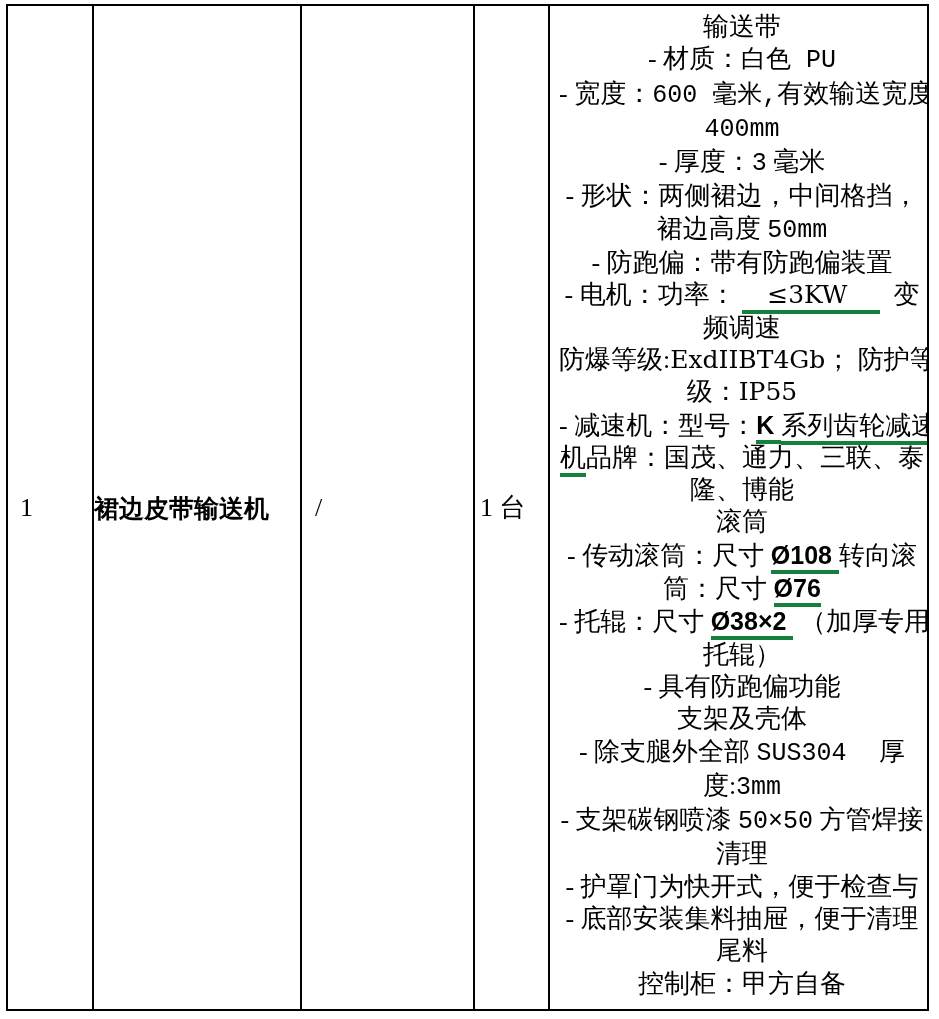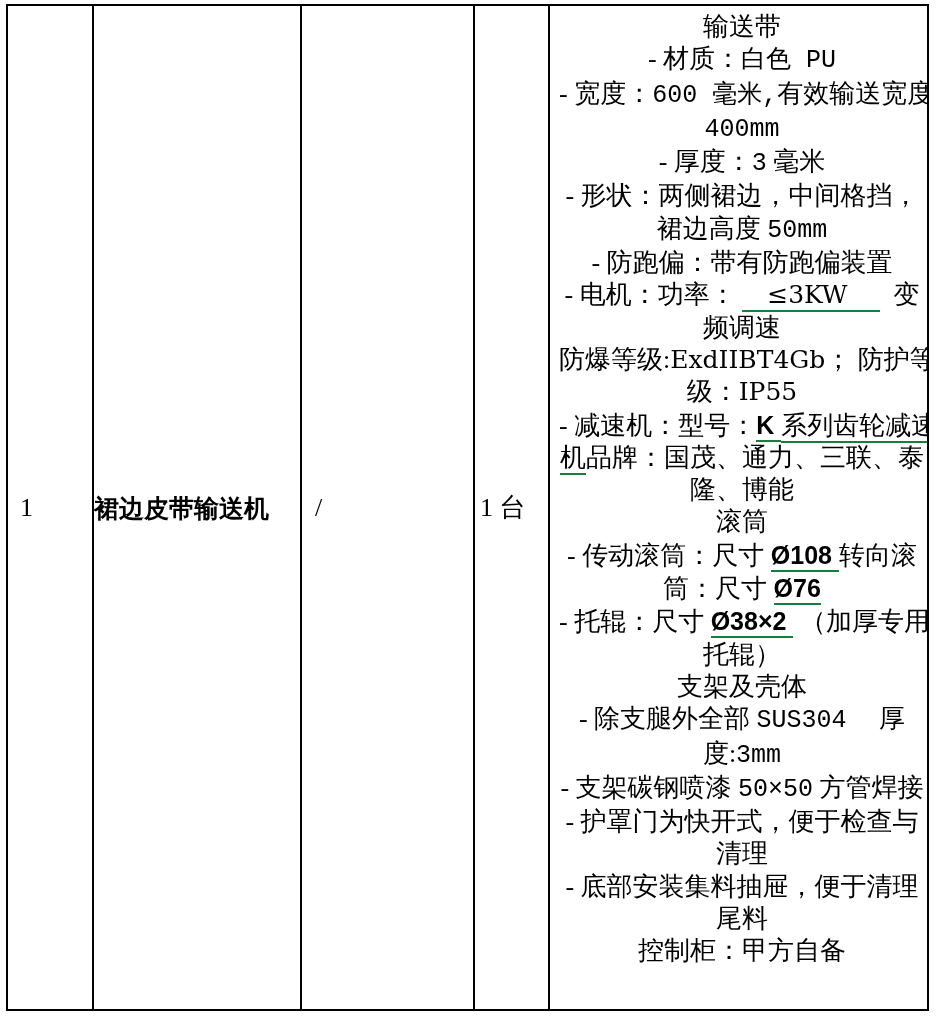--- a/index.html
+++ b/index.html
@@ -32,21 +32,21 @@
   }
   .qty{white-space:pre;}
   .spec{
     font-size:26px;line-height:32.3px;
   }
   .spec-line{white-space:nowrap;text-align:center;}
   .spec-line span{white-space:pre;}
   .fs{font-family:Liberation Mono, monospace;font-size:25px;}
   .fsb{font-family:"Liberation Sans","DejaVu Sans",sans-serif;font-weight:700;font-size:25px;}
   .fm{font-family:"DejaVu Serif",serif;font-size:25px;}
-  .ul{border-bottom:2px solid #15803d;padding-bottom:1px;}
+  .ul{border-bottom:4px solid #15803d;padding-bottom:1px;}
 </style>
 </head>
 <body>
 
 <div class="spec-table">
   <div class="col c1 cell-mid">
     <span>1</span>
   </div>
   <div class="col c2 cell-mid">
     <span class="device-name">裙边皮带输送机</span>
@@ -71,23 +71,24 @@
       <div class="spec-line"><span>防爆等级:</span><span class="fm">ExdIIBT4Gb</span><span>； 防护等</span></div>
       <div class="spec-line"><span>级：</span><span class="fm">IP55</span></div>
       <div class="spec-line"><span>- 减速机：型号：</span><span class="fsb ul">K </span><span class="ul">系列齿轮减速</span></div>
       <div class="spec-line"><span class="ul">机</span><span>品牌：国茂、通力、三联、泰</span></div>
       <div class="spec-line"><span>隆、博能</span></div>
       <div class="spec-line"><span>滚筒</span></div>
       <div class="spec-line"><span>- 传动滚筒：尺寸 </span><span class="fsb ul">Ø108 </span><span>转向滚</span></div>
       <div class="spec-line"><span>筒：尺寸 </span><span class="fsb ul">Ø76</span></div>
       <div class="spec-line"><span>- 托辊：尺寸 </span><span class="fsb ul">Ø38×2 </span><span> （加厚专用</span></div>
       <div class="spec-line"><span>托辊）</span></div>
+      <div class="spec-line"><span>- 具有防跑偏功能</span></div>
       <div class="spec-line"><span>支架及壳体</span></div>
       <div class="spec-line"><span>- 除支腿外全部 </span><span class="fs">SUS304</span><span>　 厚</span></div>
       <div class="spec-line"><span>度:</span><span class="fs">3mm</span></div>
       <div class="spec-line"><span>- 支架碳钢喷漆 </span><span class="fs">50×50</span><span> 方管焊接</span></div>
+      <div class="spec-line"><span>清理</span></div>
       <div class="spec-line"><span>- 护罩门为快开式，便于检查与</span></div>
-      <div class="spec-line"><span>清理</span></div>
       <div class="spec-line"><span>- 底部安装集料抽屉，便于清理</span></div>
       <div class="spec-line"><span>尾料</span></div>
       <div class="spec-line"><span>控制柜：甲方自备</span></div>
     </div>
 </div>
 
 </body></html>

